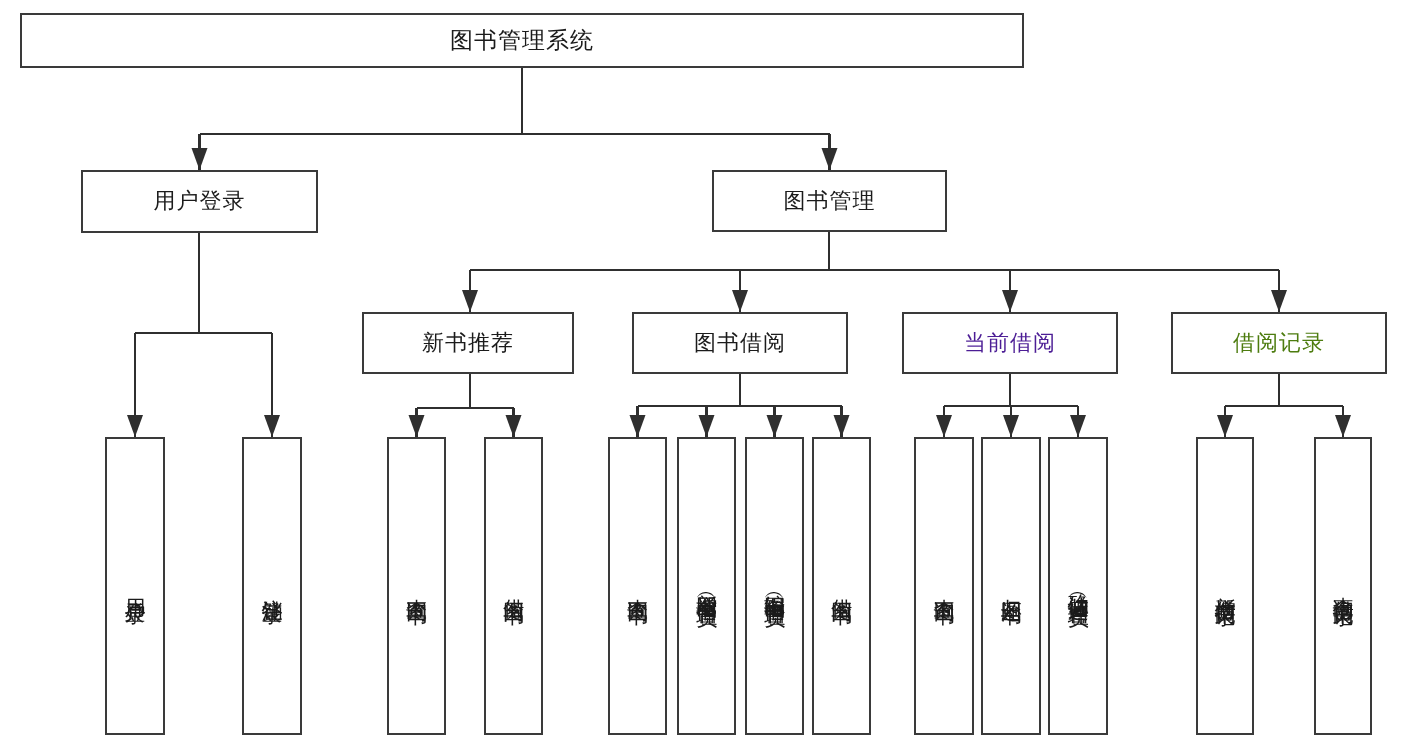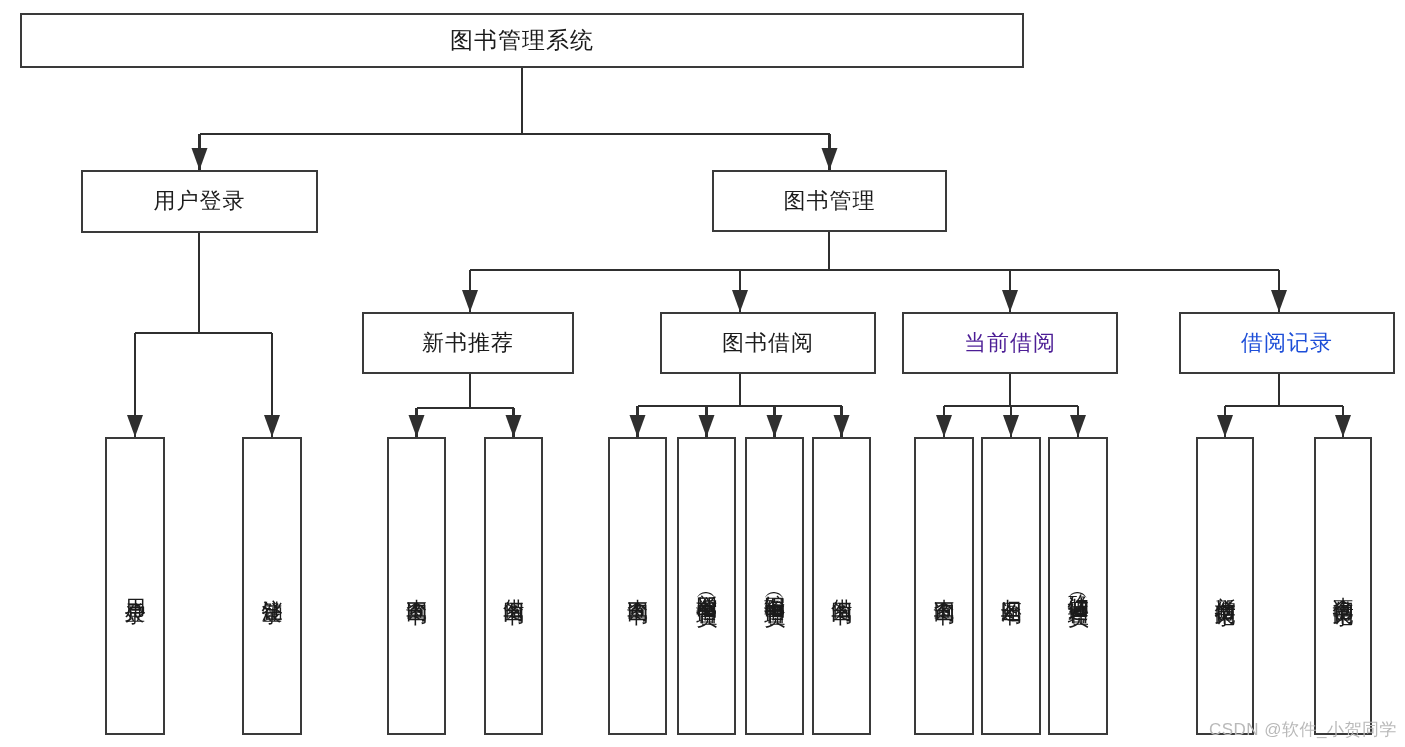--- a/index.html
+++ b/index.html
@@ -126,27 +126,27 @@
       </div>
       <div class="node horiz" style="left: 81px; top: 170px; width: 237px; height: 63px; border-color: rgb(58, 58, 58); color: rgb(27, 27, 27);">
         <span>用户登录</span>
       </div>
       <div class="node horiz" style="left: 712px; top: 170px; width: 235px; height: 62px; border-color: rgb(58, 58, 58); color: rgb(27, 27, 27); font-family: Liberation Serif, serif;">
         <span>图书管理</span>
       </div>
       <div class="node horiz" style="left: 362px; top: 312px; width: 212px; height: 62px; border-color: rgb(58, 58, 58); color: rgb(27, 27, 27);">
         <span>新书推荐</span>
       </div>
-      <div class="node horiz" style="left: 632px; top: 312px; width: 216px; height: 62px; border-color: rgb(58, 58, 58); color: rgb(27, 27, 27); margin-left: 28px;">
+      <div class="node horiz" style="left: 632px; top: 312px; width: 216px; height: 62px; border-color: rgb(58, 58, 58); color: rgb(27, 27, 27);">
         <span>图书借阅</span>
       </div>
       <div class="node horiz" style="left: 902px; top: 312px; width: 216px; height: 62px; border-color: rgb(58, 58, 58); color: #4c1d95;">
         <span>当前借阅</span>
       </div>
-      <div class="node horiz" style="left: 1171px; top: 312px; width: 216px; height: 62px; border-color: rgb(58, 58, 58); color: #1d4ed8; margin-left: 8px;">
+      <div class="node horiz" style="left: 1171px; top: 312px; width: 216px; height: 62px; border-color: rgb(58, 58, 58); color: #4d7c0f;">
         <span>借阅记录</span>
       </div>
       <div class="node vert" style="left: 105px; top: 437px; width: 60px; height: 298px; border-color: rgb(58, 58, 58); color: rgb(27, 27, 27);">
         <span>用户登录</span>
       </div>
       <div class="node vert" style="left: 242px; top: 437px; width: 60px; height: 298px; border-color: rgb(58, 58, 58); color: rgb(27, 27, 27);">
         <span>注销登录</span>
       </div>
       <div class="node vert" style="left: 387px; top: 437px; width: 59px; height: 298px; border-color: rgb(58, 58, 58); color: rgb(27, 27, 27);">
         <span>查询图书</span>
@@ -175,14 +175,13 @@
       <div class="node vert" style="left: 1048px; top: 437px; width: 60px; height: 298px; border-color: rgb(58, 58, 58); color: rgb(27, 27, 27);">
         <span>确认归还（管理员）</span>
       </div>
       <div class="node vert" style="left: 1196px; top: 437px; width: 58px; height: 298px; border-color: rgb(58, 58, 58); color: rgb(27, 27, 27);">
         <span>新增借阅记录</span>
       </div>
       <div class="node vert" style="left: 1314px; top: 437px; width: 58px; height: 298px; border-color: rgb(58, 58, 58); color: rgb(27, 27, 27);">
         <span>查询借阅记录</span>
       </div>
     </div>
-  <div id="watermark">CSDN @软件_小贺同学</div>
 </div>
 
 </body></html>

